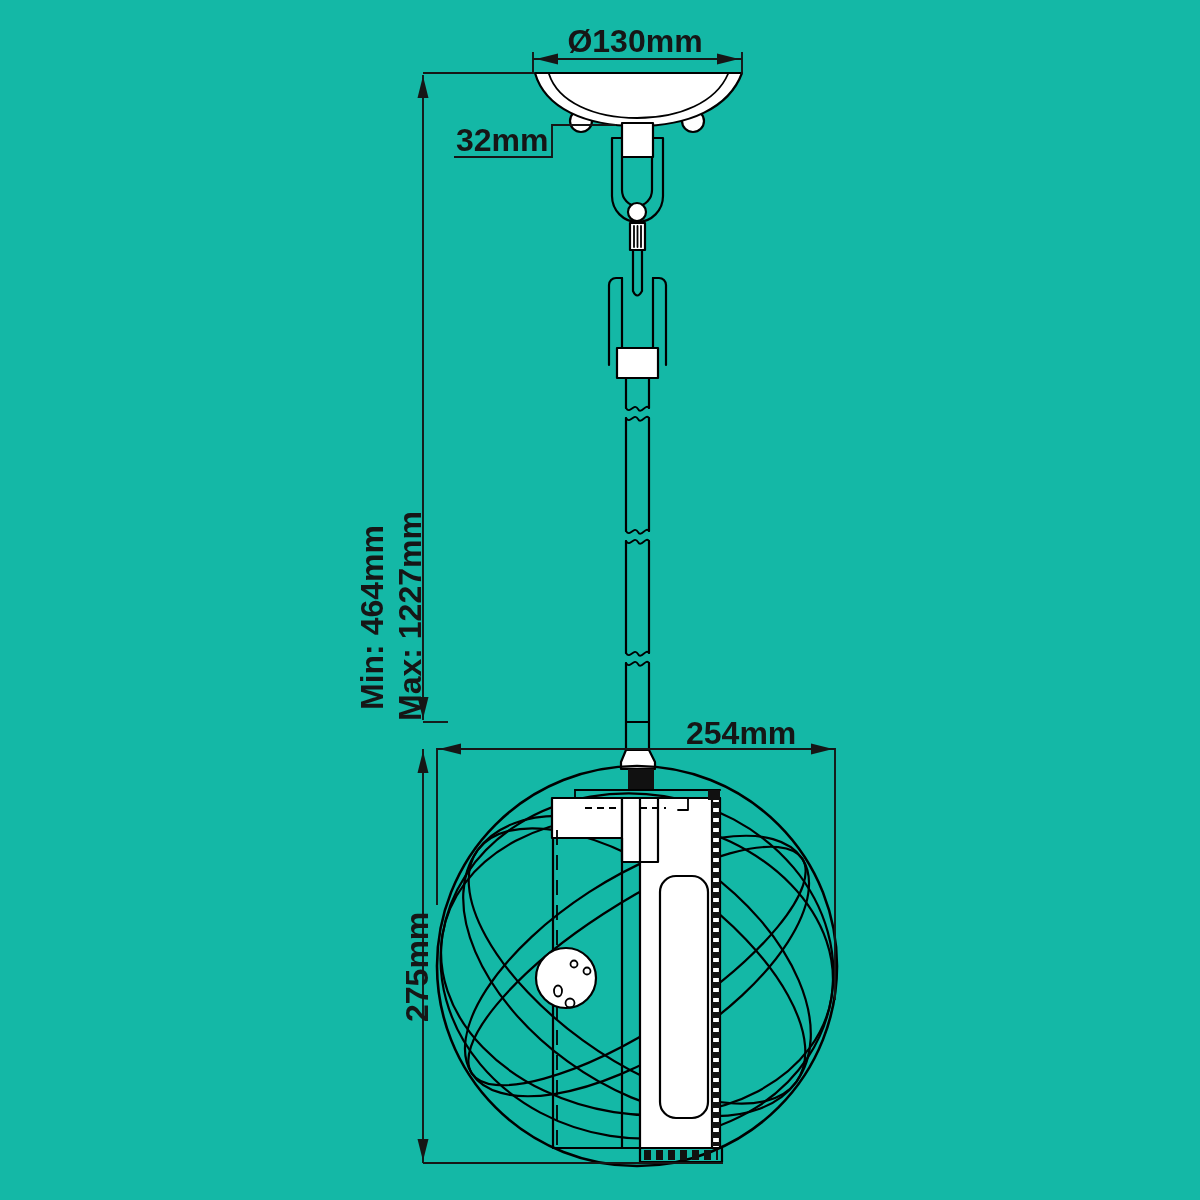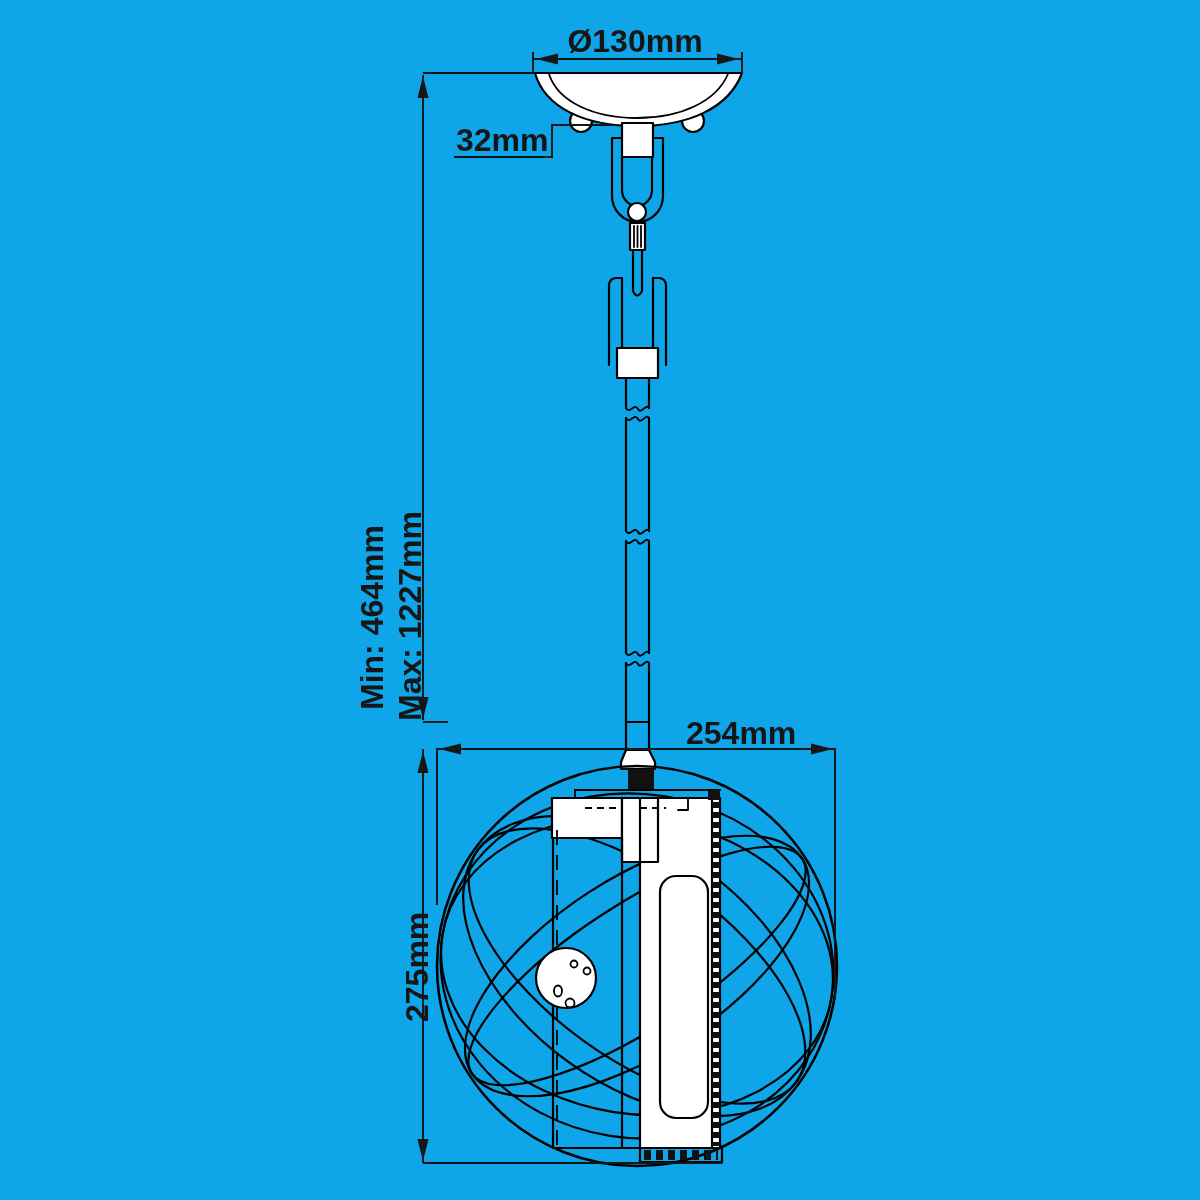--- a/index.html
+++ b/index.html
@@ -4,21 +4,21 @@
 <style>
   html, body {
     margin: 0;
     padding: 0;
     background: #ffffff;
   }
   #stage {
     position: relative;
     width: 1200px;
     height: 1200px;
-    background: #0ea5e9;
+    background: #14b8a6;
     overflow: hidden;
   }
   svg { display: block; }
 
   .ln   { stroke: #000; fill: none; stroke-width: 2.2; stroke-linecap: round; stroke-linejoin: round; }
   .thin { stroke-width: 1.8; }
   .wfill{ fill: #ffffff; }
   .dark { fill: #111111; stroke: none; }
 
   .dim    { stroke: #161616; stroke-width: 1.9; fill: none; stroke-linecap: butt; }

